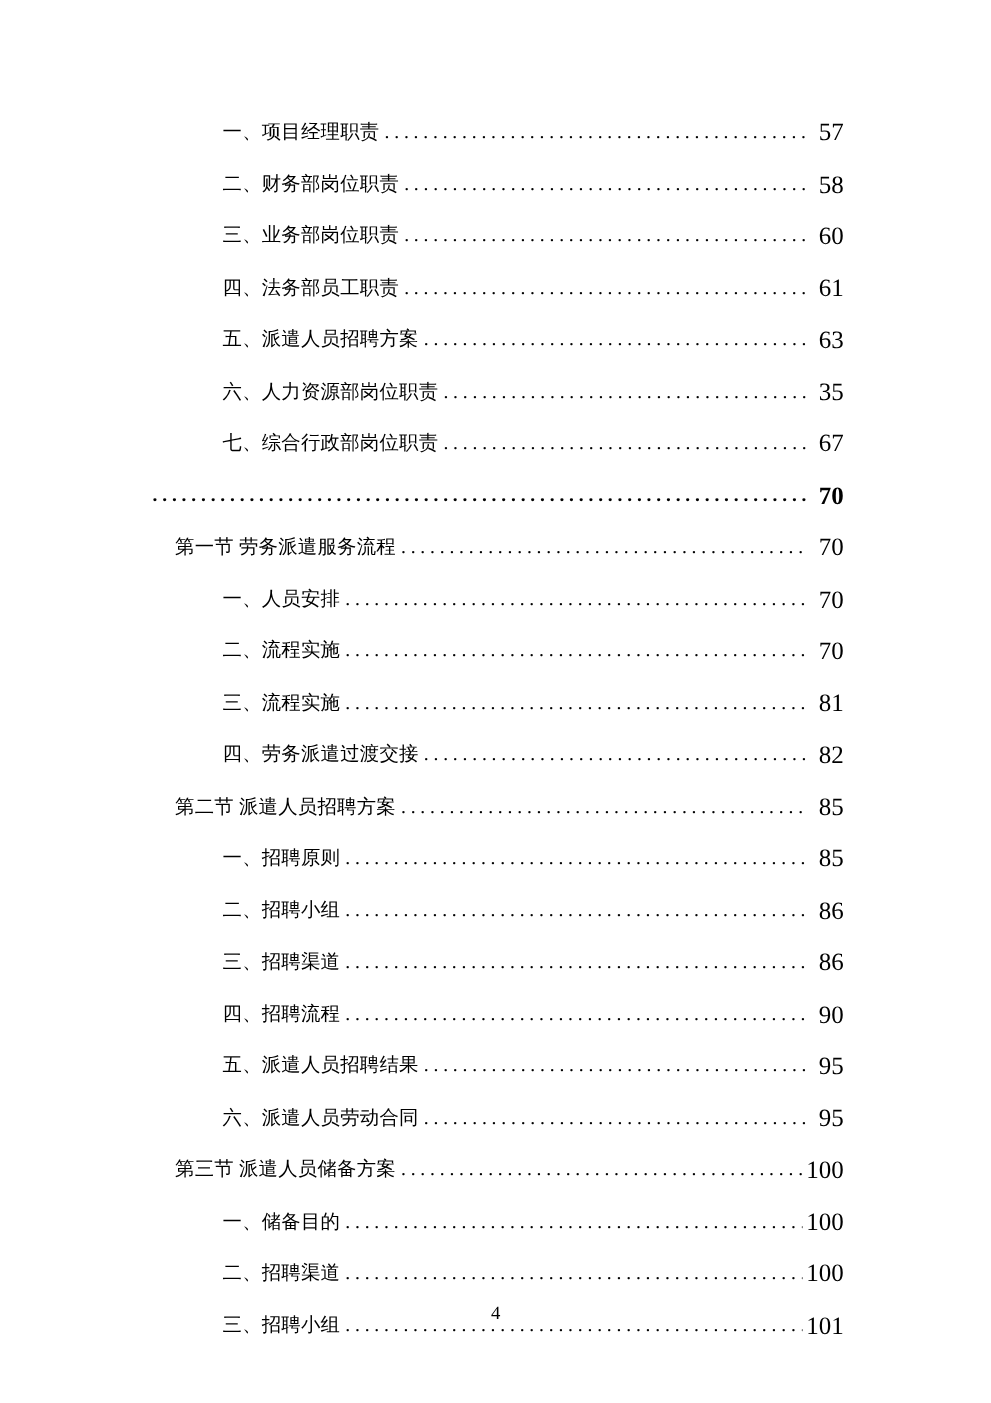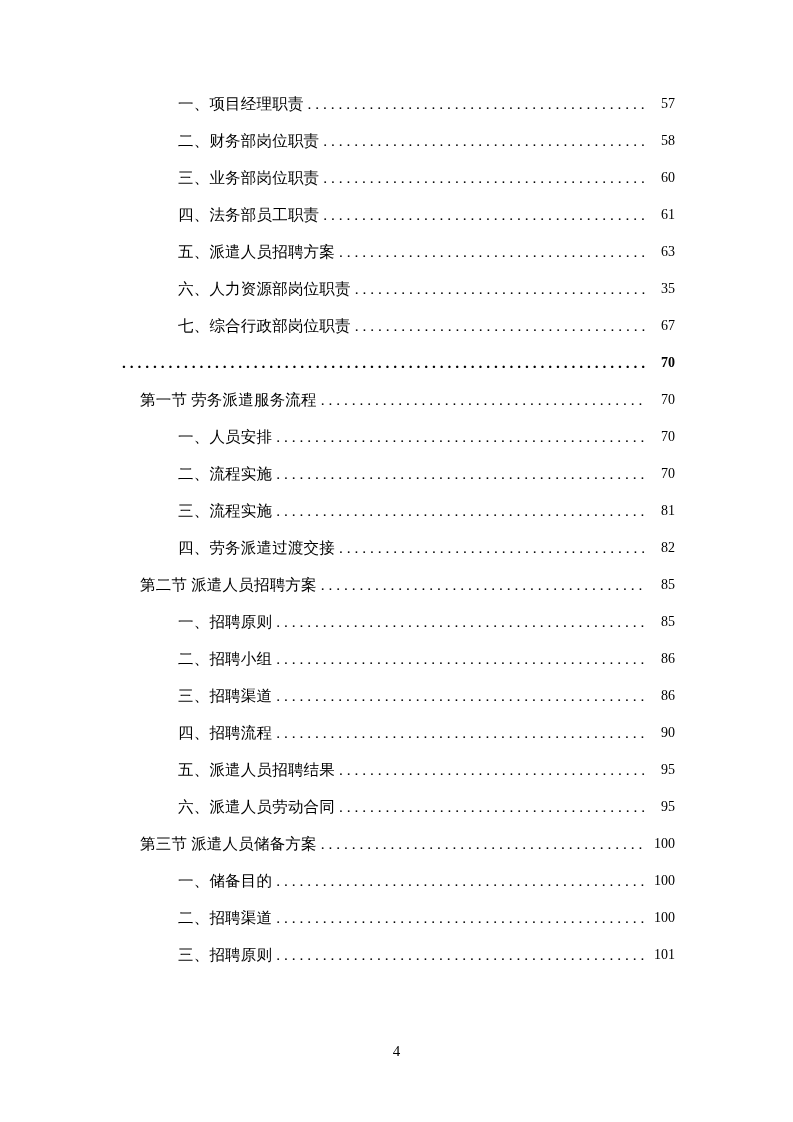--- a/index.html
+++ b/index.html
@@ -51,21 +51,21 @@
     left: 0;
     bottom: 0;
     white-space: nowrap;
     letter-spacing: 0px;
     font-size: 15.5px;
   }
   .toc-entry .page-num {
     flex: 0 0 auto;
     text-align: right;
     min-width: 26px;
-    font-size: 14px;
+    font-size: 20px;
   }
   
   .lvl-chapter { padding-left: 0px; font-weight: bold; }
   .lvl-chapter .label { letter-spacing: 0.5px; }
   .lvl-section { padding-left: 22px; }
   .lvl-item    { padding-left: 60px; }
 
   .lvl-chapter .page-num { font-weight: bold; }
 
   .footer {
@@ -191,19 +191,19 @@
         <span class="label">一、储备目的</span>
         <span class="leader"></span>
         <span class="page-num">100</span>
       </div>
       <div class="toc-entry lvl-item">
         <span class="label">二、招聘渠道</span>
         <span class="leader"></span>
         <span class="page-num">100</span>
       </div>
       <div class="toc-entry lvl-item">
-        <span class="label">三、招聘原则</span>
+        <span class="label">三、招聘小组</span>
         <span class="leader"></span>
         <span class="page-num">101</span>
       </div>
     </div>
   <div class="footer">4</div>
 </div>
 
 </body></html>

